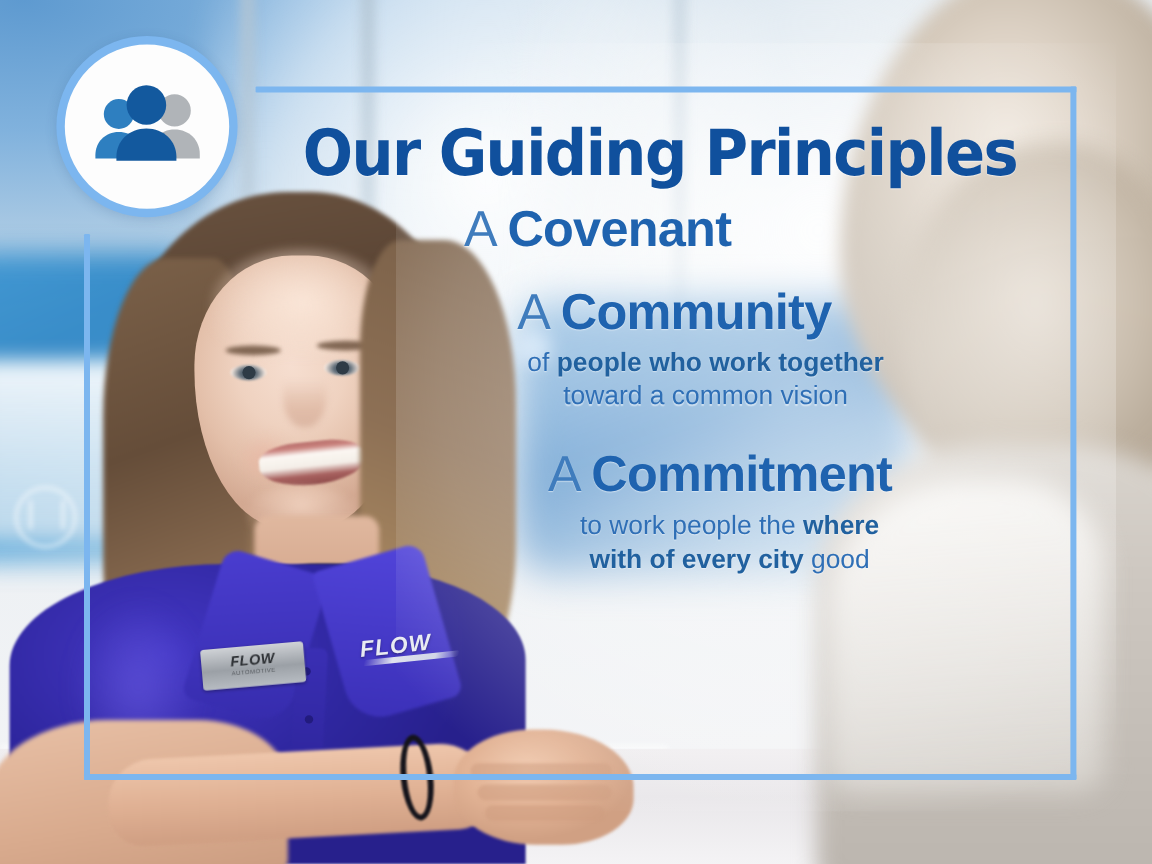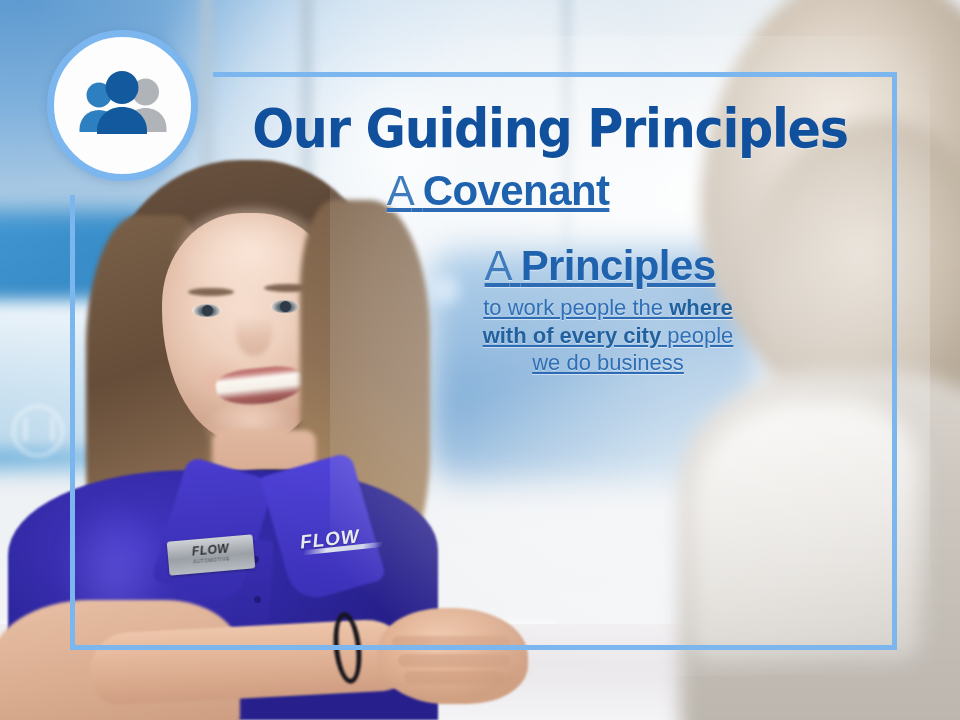--- a/index.html
+++ b/index.html
@@ -286,21 +286,21 @@
     font-weight:bold;
     font-size:53px;
     line-height:1;
     letter-spacing:-1.4px;
     color:#10509d;
     margin:22px 0 0 0;
     transform:scaleX(.93);
     text-shadow:0 1px 1px rgba(255,255,255,.55);
   }
 
-  .principle{margin-top:14px;text-decoration:underline;}
+  .principle{margin-top:14px;}
   .p-head{
     text-align:center;
     font-size:42px;
     line-height:1.06;
     letter-spacing:-.6px;
     color:#2a6ab4;
     text-shadow:0 1px 1px rgba(255,255,255,.5);
   }
   .p-head .art{font-weight:400;color:#3f7cbd;}
   .p-head .word{font-weight:bold;color:#1f63af;}
@@ -422,27 +422,36 @@
 
     <div class="title">Our Guiding Principles</div>
 
     <div class="principle pr1">
       <div class="p-head">
         <span class="art">A</span>
         <span class="word">Covenant</span>
       </div>
     </div>
 
+    <div class="principle pr2">
+      <div class="p-head">
+        <span class="art">A</span>
+        <span class="word">Community</span>
+      </div>
+      <div class="p-sub">
+        <span>of </span><b>people who work together</b><br>
+        <span>toward a common vision</span>
+      </div>
+    </div>
 
     <div class="principle pr3">
       <div class="p-head">
         <span class="art">A</span>
-        <span class="word">Principles</span>
+        <span class="word">Commitment</span>
       </div>
       <div class="p-sub">
         <span>to work people the </span><b>where</b><br>
-        <b>with of every city</b><span> people</span><br>
-        <span>we do business</span>
+        <b>with of every city</b><span> good</span><br>
       </div>
     </div>
 
   </div>
 </div>
 
 </body></html>

